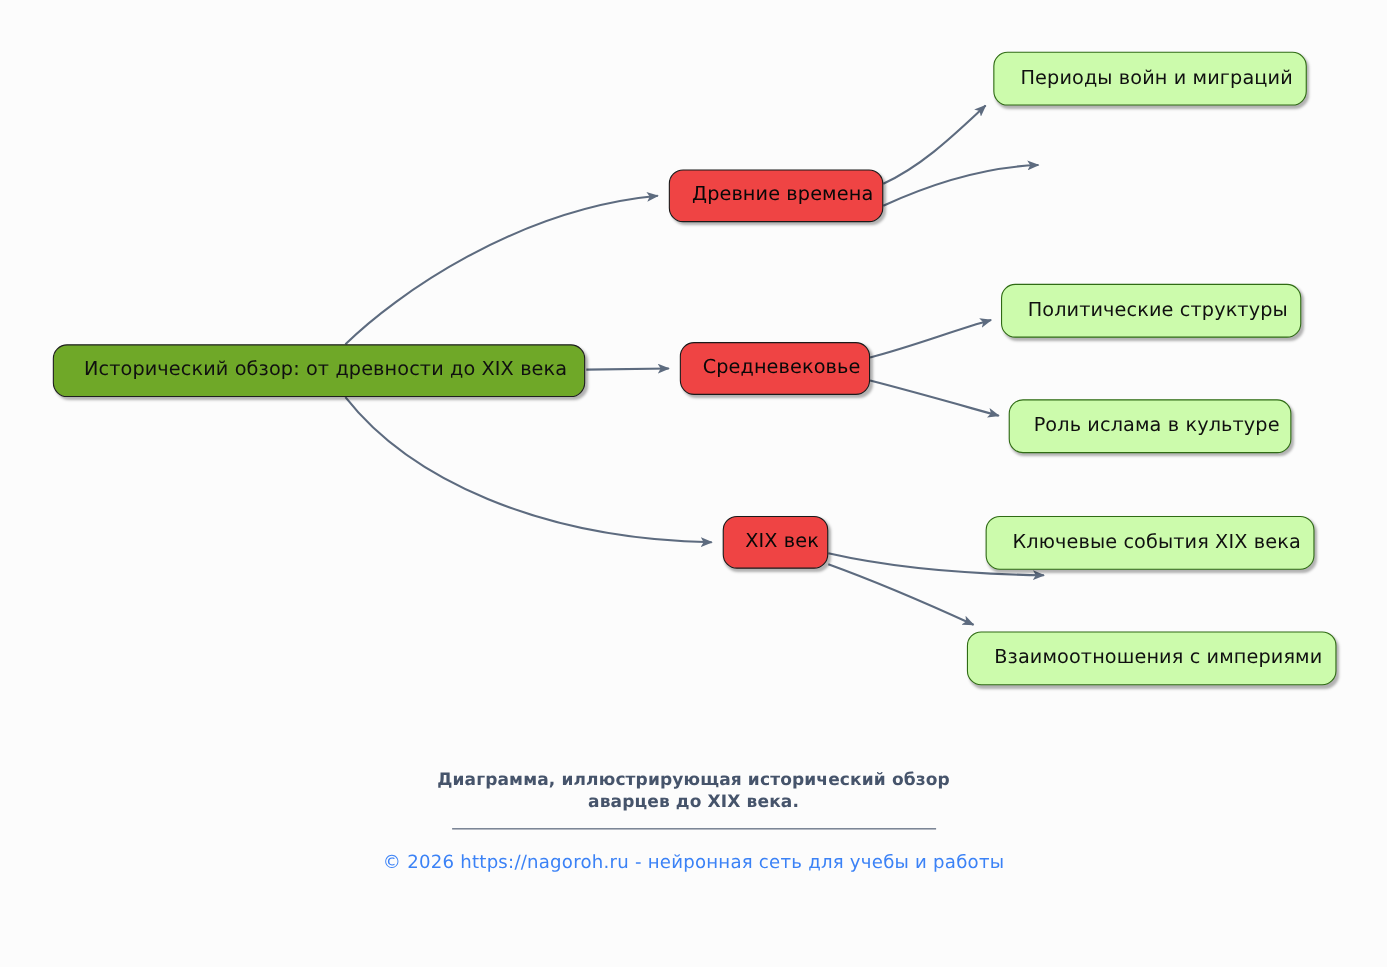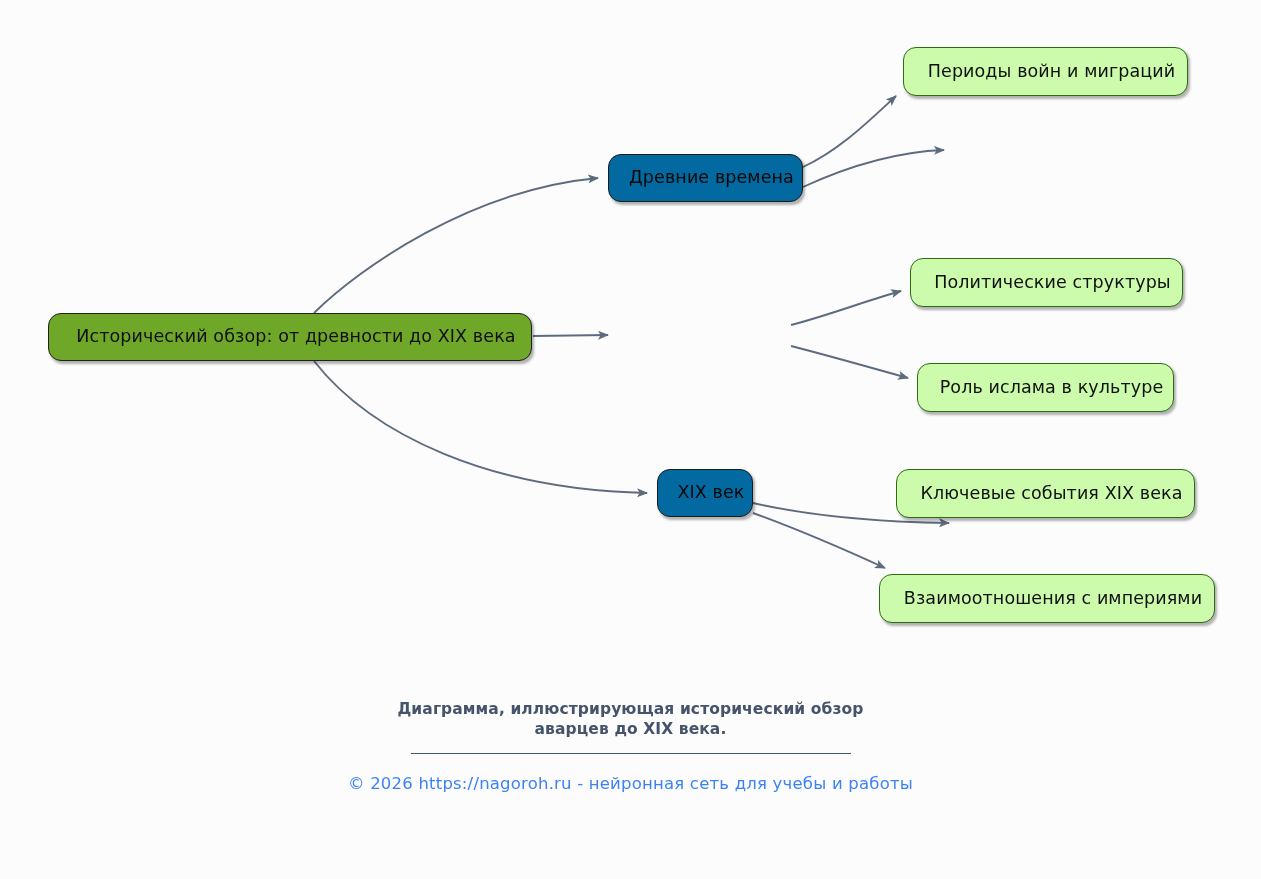--- a/index.html
+++ b/index.html
@@ -43,21 +43,21 @@
     display: block;
     color: #101010;
     font-size: 17.5px;
     letter-spacing: 0.1px;
   }
   .node.root {
     background: #6fa828;
     border-color: #1f1f1f;
   }
   .node.branch {
-    background: #0369a1;
+    background: #ef4444;
     border-color: #1a1a1a;
   }
   .node.branch .node-label {
     color: #080808;
   }
   .node.leaf {
     background: #ccfbac;
     border-color: #2f6b14;
   }
 
@@ -123,20 +123,23 @@
 
   <div class="node branch" style="left:608px; top:154px; width:195px; height:48px;">
     <span class="node-label">Древние времена</span>
   </div>
 
   <div class="node leaf" style="left:903px; top:47px; width:285px; height:49px;">
     <span class="node-label">Периоды войн и миграций</span>
   </div>
 
 
+  <div class="node branch" style="left:618px; top:311px; width:173px; height:48px;">
+    <span class="node-label">Средневековье</span>
+  </div>
 
   <div class="node leaf" style="left:910px; top:258px; width:273px; height:49px;">
     <span class="node-label">Политические структуры</span>
   </div>
 
   <div class="node leaf" style="left:917px; top:363px; width:257px; height:49px;">
     <span class="node-label">Роль ислама в культуре</span>
   </div>
 
   <div class="node branch" style="left:657px; top:469px; width:96px; height:48px;">

